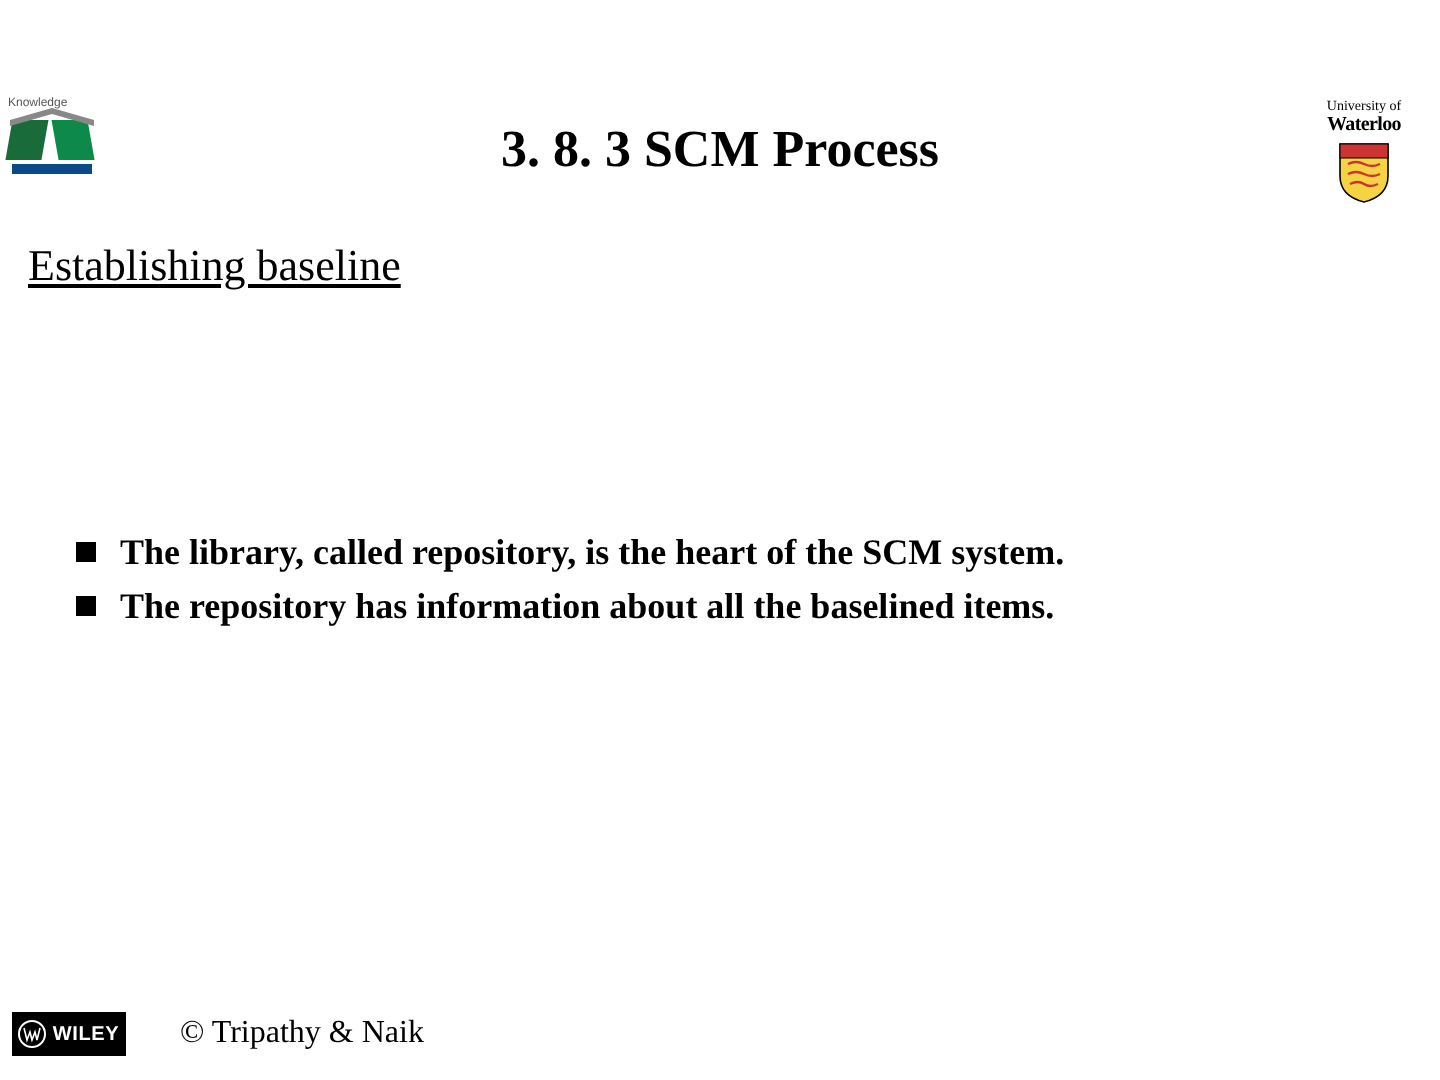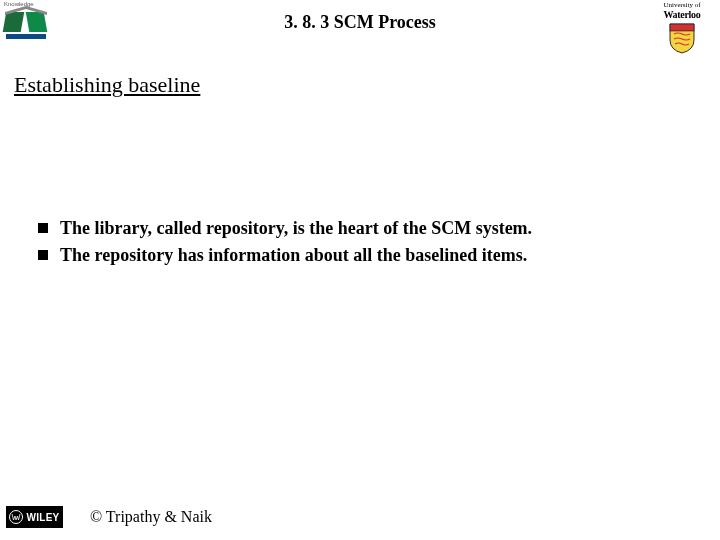--- a/index.html
+++ b/index.html
@@ -7,20 +7,21 @@
       width: 720px;
       height: 540px;
       background: #fff;
       font-family: Arial, Helvetica, sans-serif;
       position: relative;
       overflow: hidden;
     }
     .header {
       position: relative;
       height: 70px;
+      margin-top: 48px;
     }
     .logo-left {
       position: absolute;
       top: 2px;
       left: 2px;
       width: 54px;
       height: 42px;
     }
     .logo-left .knowledge-text {
       font-size: 6px;
@@ -50,21 +51,21 @@
       color: #000;
       letter-spacing: -0.3px;
     }
     .crest {
       margin: 2px auto 0;
       width: 28px;
       height: 32px;
     }
     .title {
       text-align: center;
-      font-size: 18px;
+      font-size: 26px;
       font-weight: bold;
       font-family: "Times New Roman", Times, serif;
       padding-top: 12px;
       color: #000;
     }
     .subtitle {
       font-size: 22px;
       font-family: "Times New Roman", Times, serif;
       text-decoration: underline;
       padding-left: 14px;

